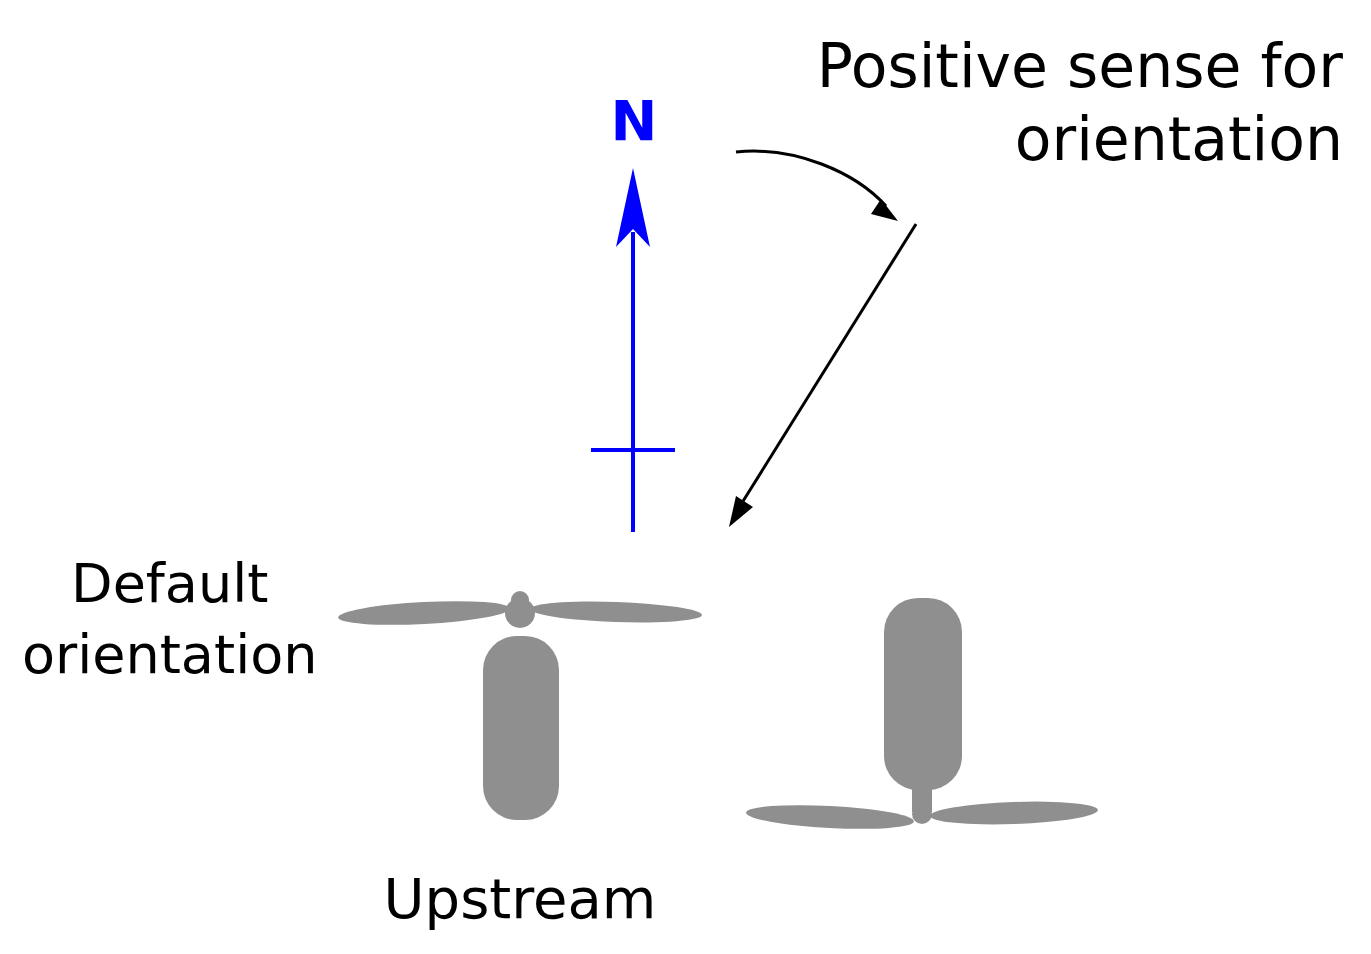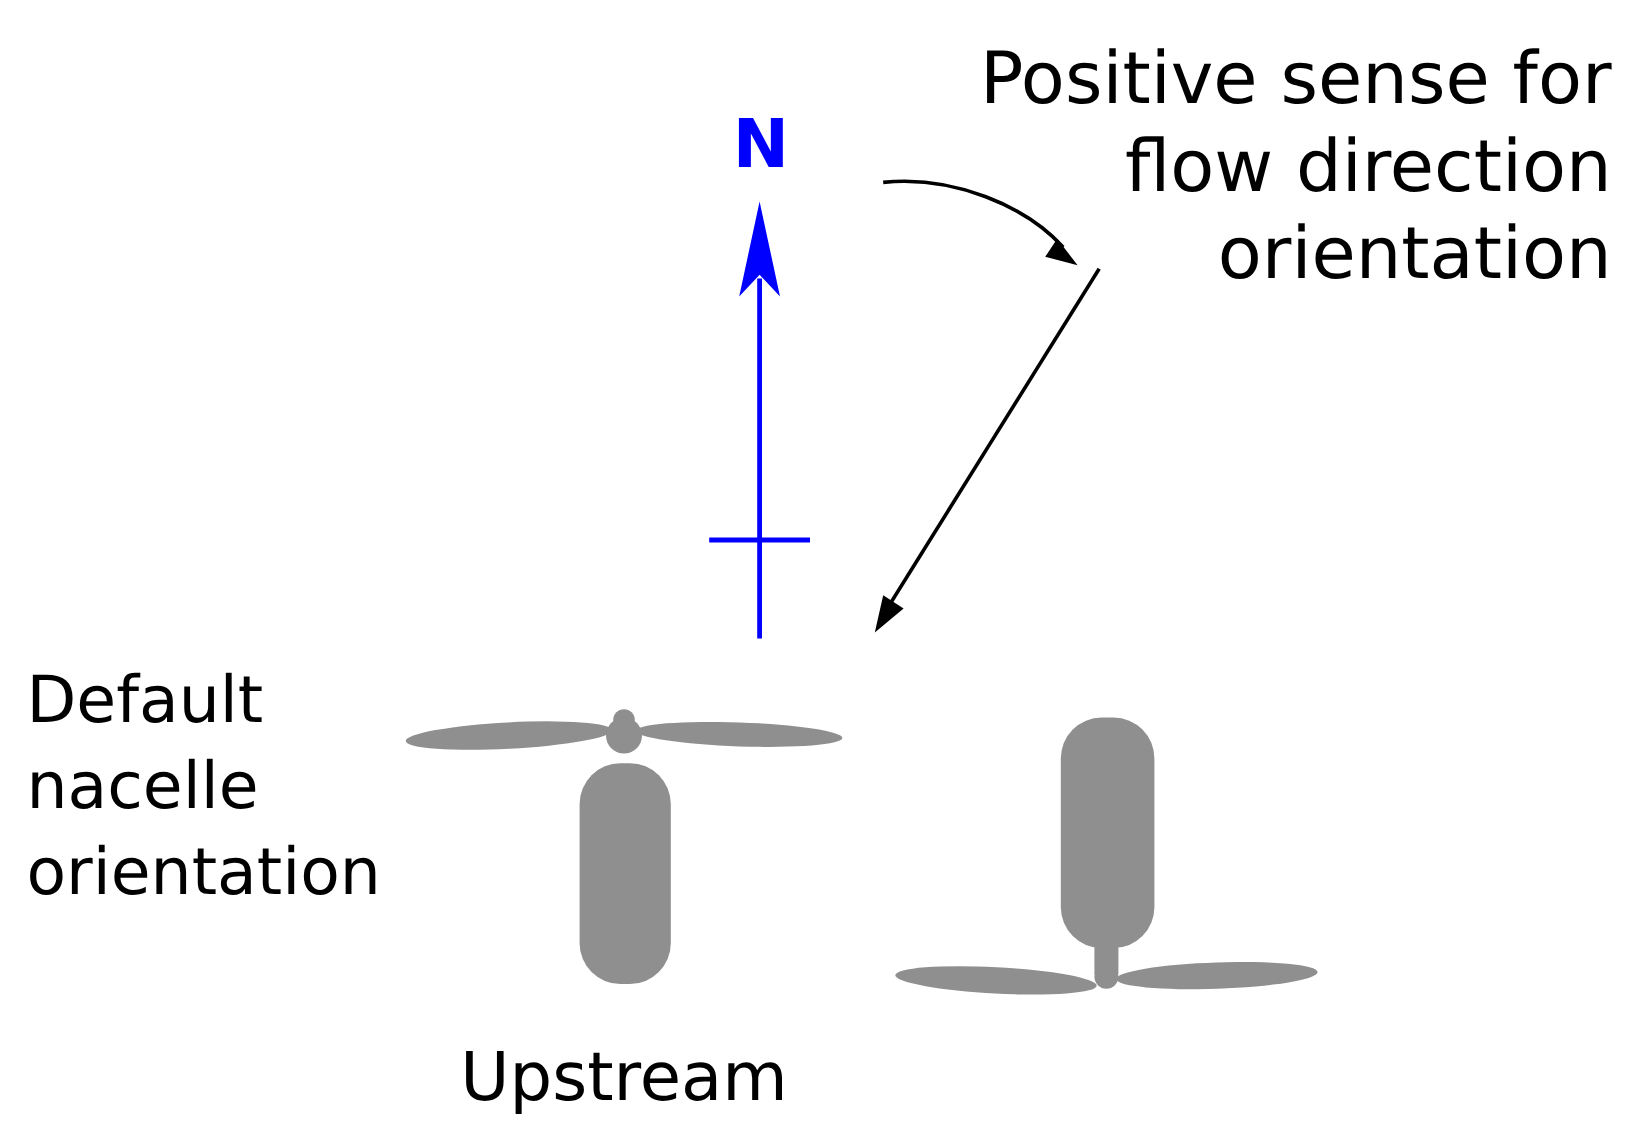--- a/index.html
+++ b/index.html
@@ -37,21 +37,21 @@
     font-size: 56px; font-weight: 700;
     color: var(--north-arrow);
   }
   .annotation-block {
     right: 28px; top: 30px;
     text-align: right;
     font-size: 60px; line-height: 1.22;
   }
   .nacelle-note-block {
     left: 22px; top: 548px;
-    text-align: left;
+    text-align: center;
     font-size: 54px; line-height: 1.32;
   }
   .turbine-caption {
     top: 866px;
     text-align: center;
     font-size: 56px;
   }
   .caption-upstream  { left: 350px; width: 340px; }
   .caption-downstream{ left: 705px; width: 440px; }
 </style>
@@ -92,25 +92,23 @@
       <ellipse cx="830" cy="817" rx="84" ry="11" transform="rotate(3 830 817)" class="gray-fill"></ellipse>
       <ellipse cx="1014" cy="813" rx="84" ry="11" transform="rotate(-2 1014 813)" class="gray-fill"></ellipse>
       <circle cx="922" cy="814" r="10" class="gray-fill"></circle>
     </g>
   </svg>
 
   <div class="label north-label">N</div>
 
   <div class="label annotation-block">
     <div>Positive sense for</div>
-    <div>flow direction</div>
     <div>orientation</div>
   </div>
 
   <div class="label nacelle-note-block">
     <div>Default</div>
-    <div>nacelle</div>
     <div>orientation</div>
   </div>
 
   <div class="label turbine-caption caption-upstream">Upstream</div>
 
 </div>
 
 </body></html>

